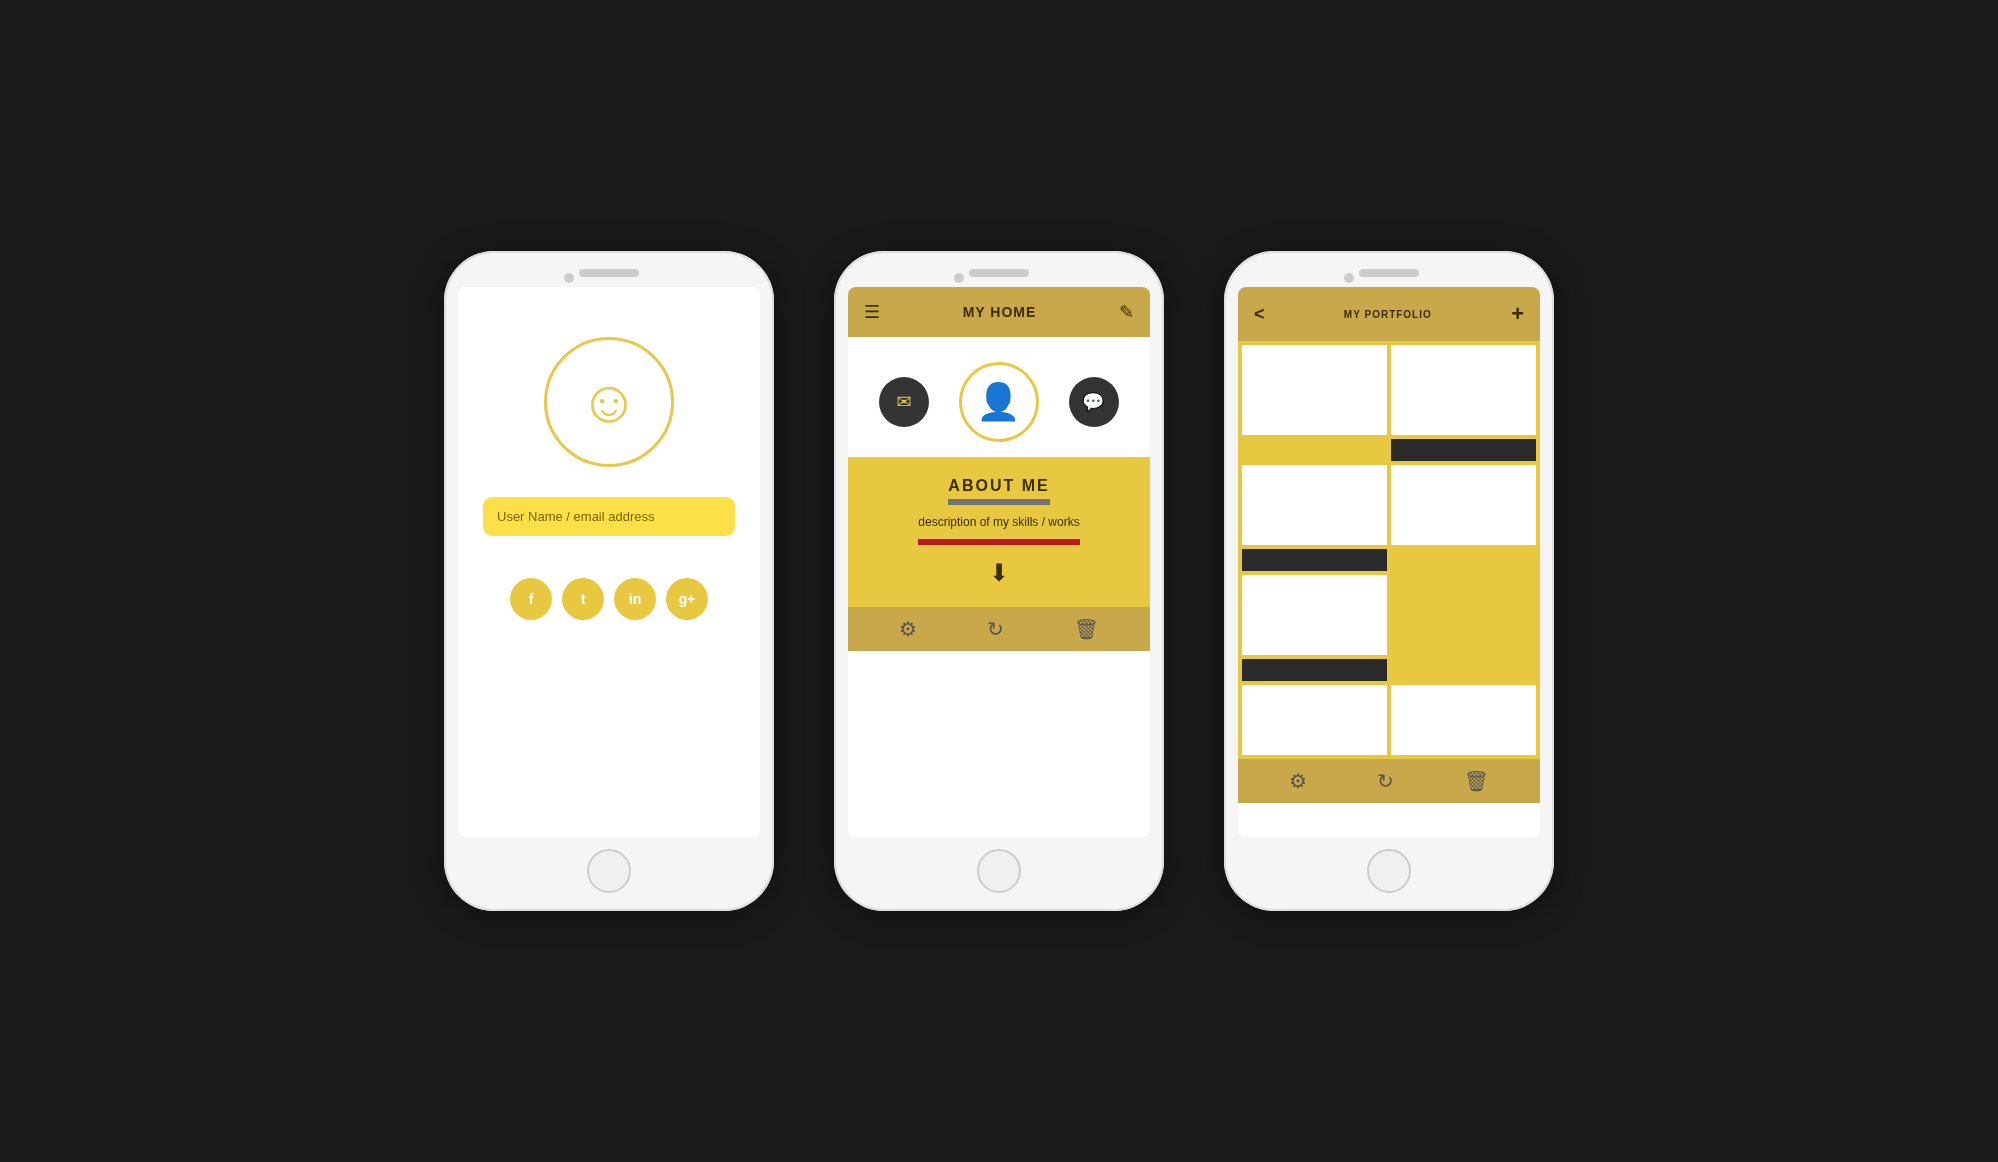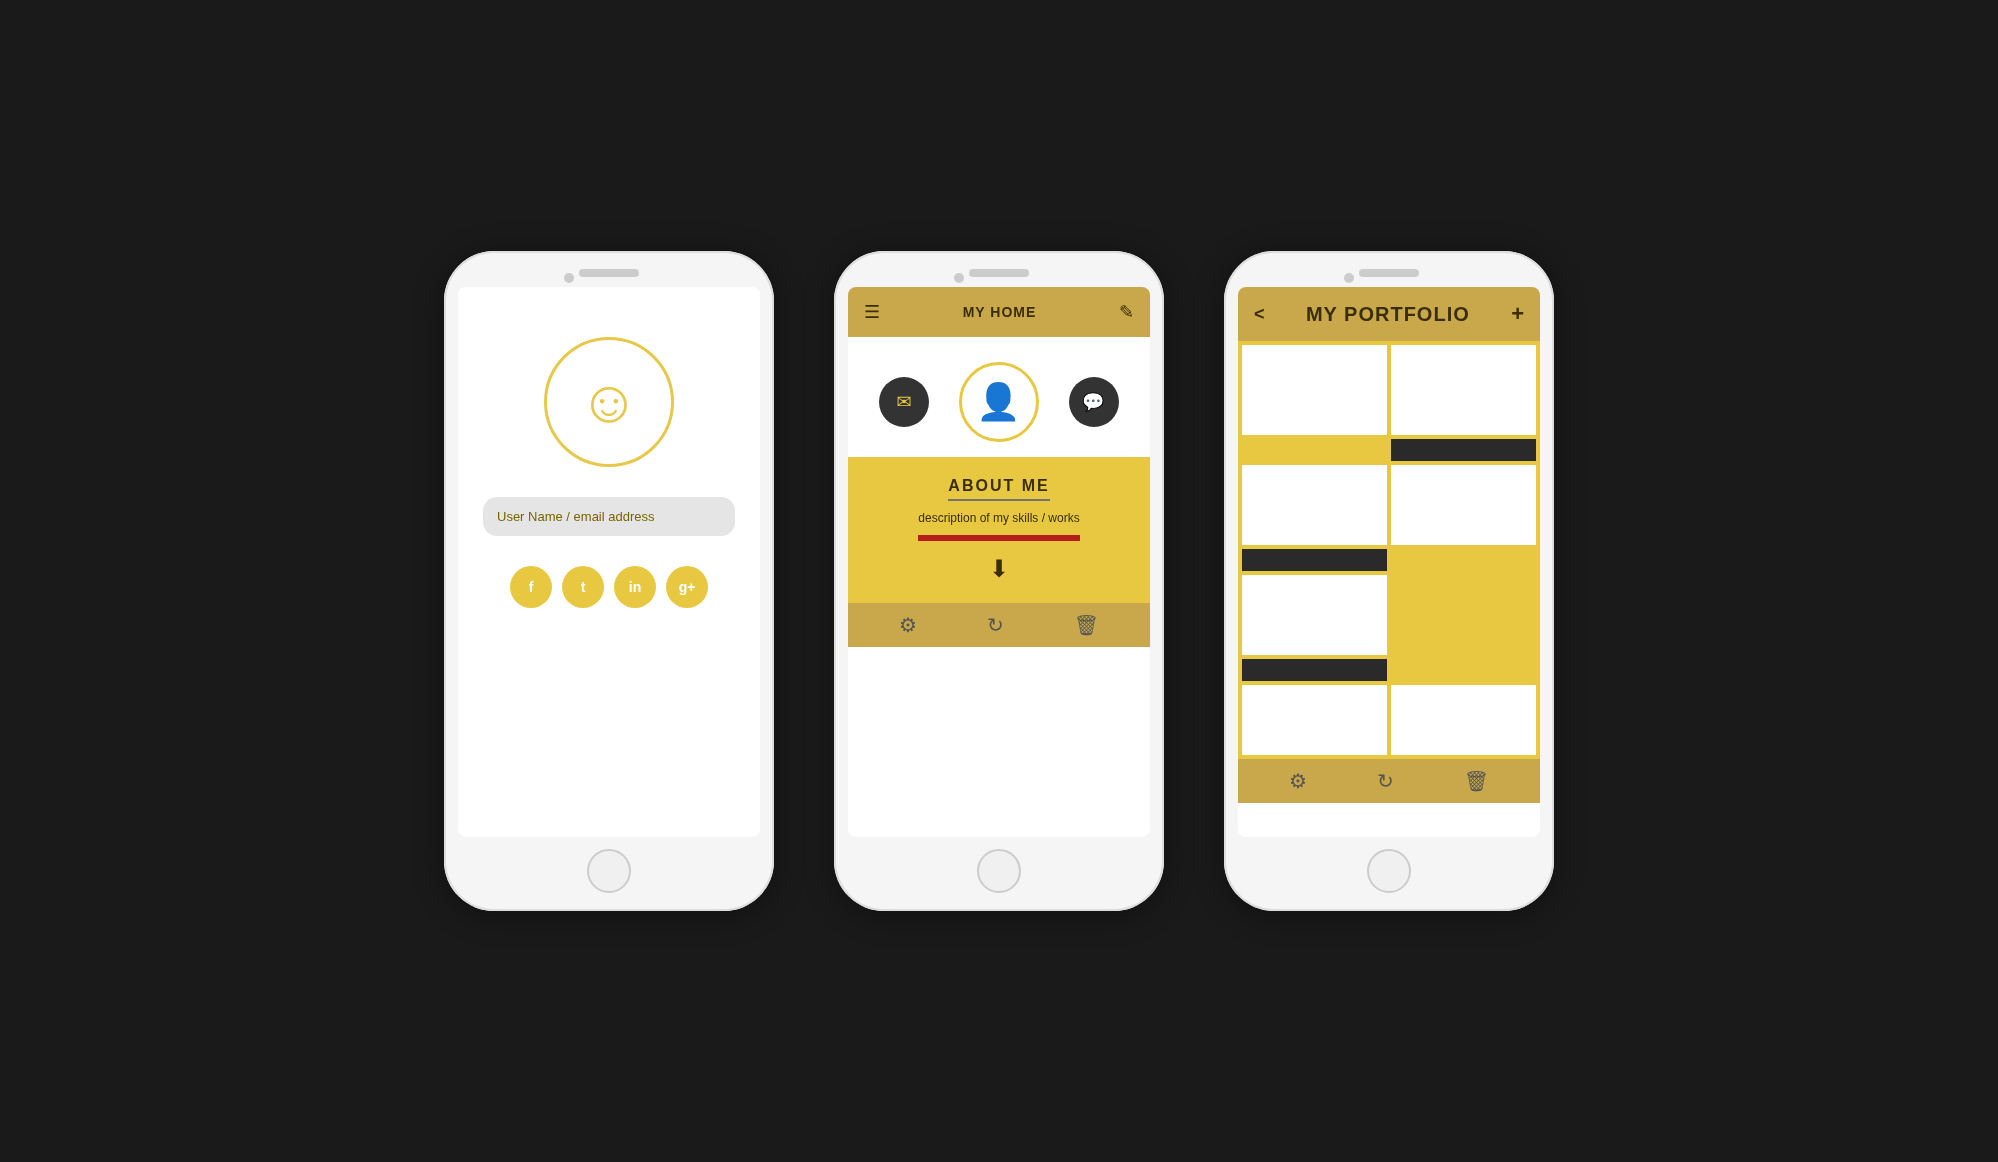--- a/index.html
+++ b/index.html
@@ -85,27 +85,27 @@
       margin-bottom: 30px;
       margin-top: 20px;
     }
     .avatar-icon {
       color: #e8c84a;
       font-size: 60px;
       line-height: 1;
     }
     .login-input {
       width: 100%;
-      background: #e5e5e5;
+      background: #fde047;
       border: none;
-      border-radius: 14px;
+      border-radius: 9px;
       padding: 12px 14px;
       font-size: 13px;
       color: #5a4a00;
-      margin-bottom: 10px;
+      margin-bottom: 22px;
       cursor: text;
     }
     .login-input::placeholder {
       color: #7a6300;
     }
     .social-buttons {
       display: flex;
       gap: 10px;
       margin-top: 20px;
     }
@@ -199,21 +199,21 @@
       padding: 20px;
       display: flex;
       flex-direction: column;
       align-items: center;
     }
     .about-title {
       font-size: 16px;
       font-weight: bold;
       color: #3a2e00;
       letter-spacing: 2px;
-      border-bottom: 2px solid #737373;
+      border-bottom: 6px solid #737373;
       padding-bottom: 4px;
       margin-bottom: 10px;
     }
     .about-desc {
       font-size: 12px;
       color: #3a2e00;
       text-align: center;
       border-bottom: 6px solid #b91c1c;
       padding-bottom: 10px;
       margin-bottom: 14px;
@@ -243,21 +243,21 @@
     }
     .portfolio-header {
       background: #c8a84a;
       padding: 14px 16px;
       display: flex;
       align-items: center;
       justify-content: space-between;
     }
     .portfolio-header-title {
       color: #3a2e00;
-      font-size: 20px;
+      font-size: 10px;
       font-weight: bold;
       letter-spacing: 1px;
     }
     .portfolio-footer {
       background: #c8a84a;
       padding: 10px 16px;
       display: flex;
       justify-content: space-around;
       align-items: center;
     }

